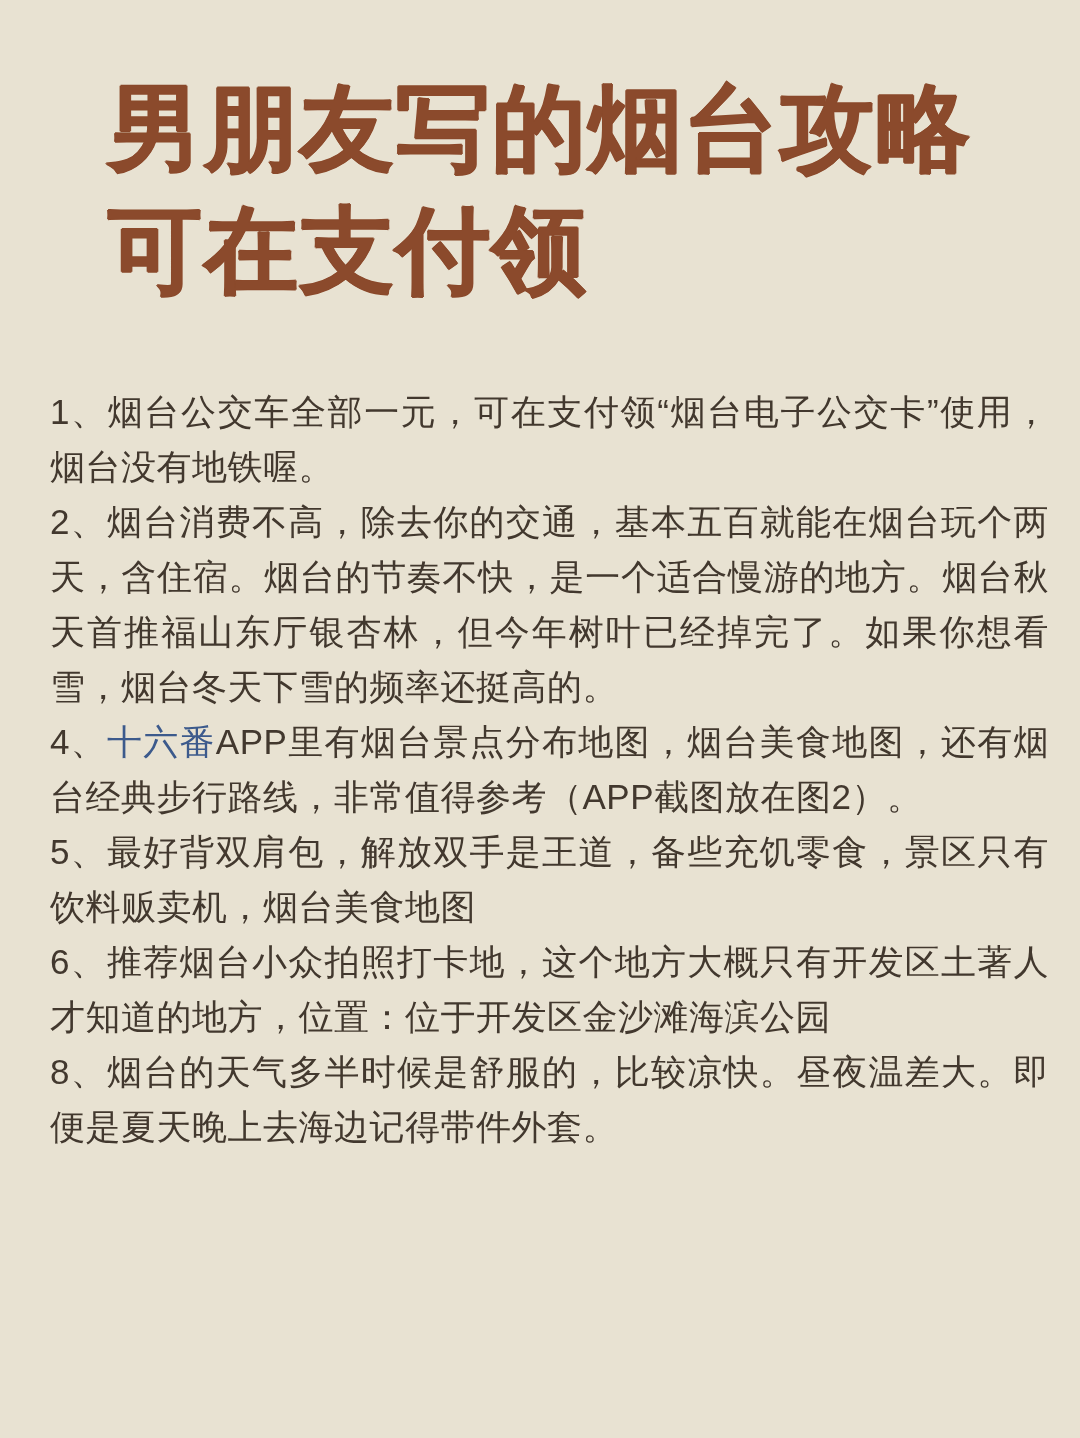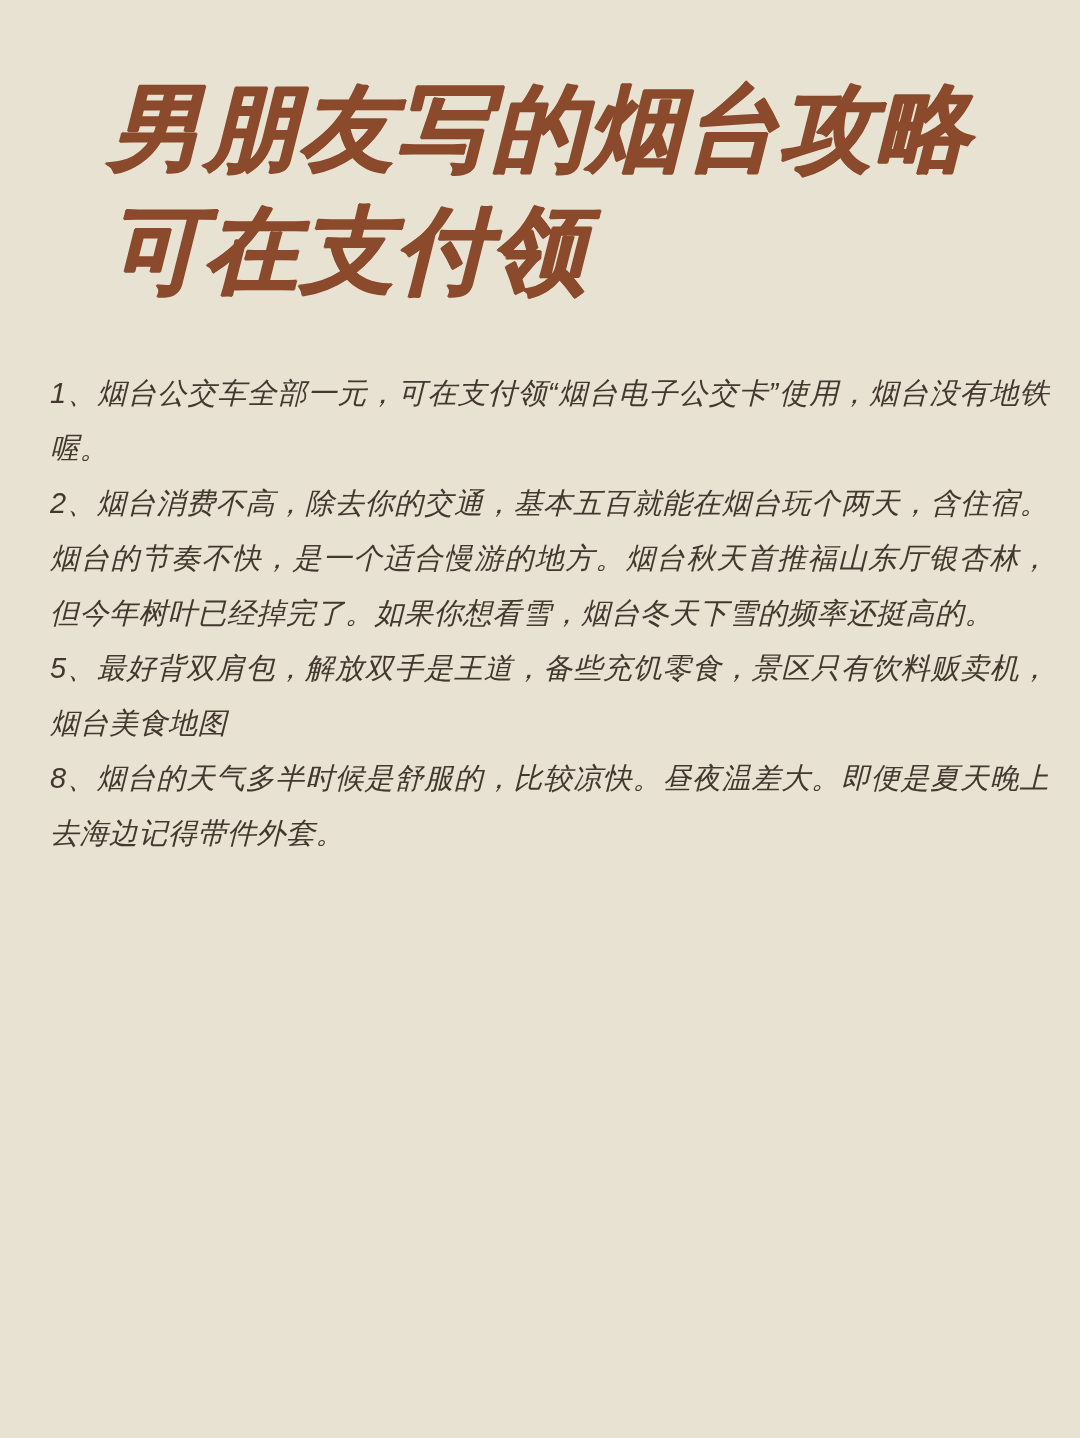--- a/index.html
+++ b/index.html
@@ -13,40 +13,39 @@
   .page{
     position:relative;
     width:1080px;
     height:1438px;
     margin:0 auto;
     background:var(--bg);
     box-sizing:border-box;
     padding:62px 31px 0 50px;
     overflow:hidden;
     font-family:"Liberation Sans","DejaVu Sans",sans-serif;
-    font-style:italic;
   }
   .title{
     margin:6px 0 0 58px;
     color:var(--title-color);
     font-size:94px;
     font-weight:900;
     line-height:1.3;
     letter-spacing:2px;
   }
   .title-line{
     white-space:nowrap;
     
     text-shadow:1px 0 0 var(--title-color), -1px 0 0 var(--title-color),
                 0 1px 0 var(--title-color), 0 -1px 0 var(--title-color);
   }
   .tips{
-    margin-top:54px;
+    margin-top:72px;
     color:var(--text-color);
-    font-size:29px;
+    font-size:35px;
     line-height:55px;
     letter-spacing:0.5px;
     text-align:justify;
     text-justify:inter-ideograph;
   }
   .tip{margin:0;}
   .app-link{
     color:var(--link-color);
     text-decoration:none;
     cursor:pointer;
@@ -62,21 +61,23 @@
     <div class="title-line">可在支付领</div>
   </h1>
 
   <div class="tips">
 
     <p class="tip"><span>1、</span><span>烟台公交车全部一元，可在支付领“烟台电子公交卡”使用，烟台没有地铁喔。</span></p>
 
     <p class="tip"><span>2、</span><span>烟台消费不高，除去你的交通，基本五百就能在烟台玩个两天，含住宿。烟台的节奏不快，是一个适合慢游的地方。烟台秋天首推福山东厅银杏林，但今年树叶已经掉完了。如果你想看雪，烟台冬天下雪的频率还挺高的。</span></p>
 
 
+    <p class="tip"><span>4、</span><a class="app-link">十六番</a><span>APP里有烟台景点分布地图，烟台美食地图，还有烟台经典步行路线，非常值得参考（APP截图放在图2）。</span></p>
 
     <p class="tip"><span>5、</span><span>最好背双肩包，解放双手是王道，备些充饥零食，景区只有饮料贩卖机，烟台美食地图</span></p>
 
+    <p class="tip"><span>6、</span><span>推荐烟台小众拍照打卡地，这个地方大概只有开发区土著人才知道的地方，位置：位于开发区金沙滩海滨公园</span></p>
 
 
     <p class="tip"><span>8、</span><span>烟台的天气多半时候是舒服的，比较凉快。昼夜温差大。即便是夏天晚上去海边记得带件外套。</span></p>
 
   </div>
 </div>
 
 </body></html>

